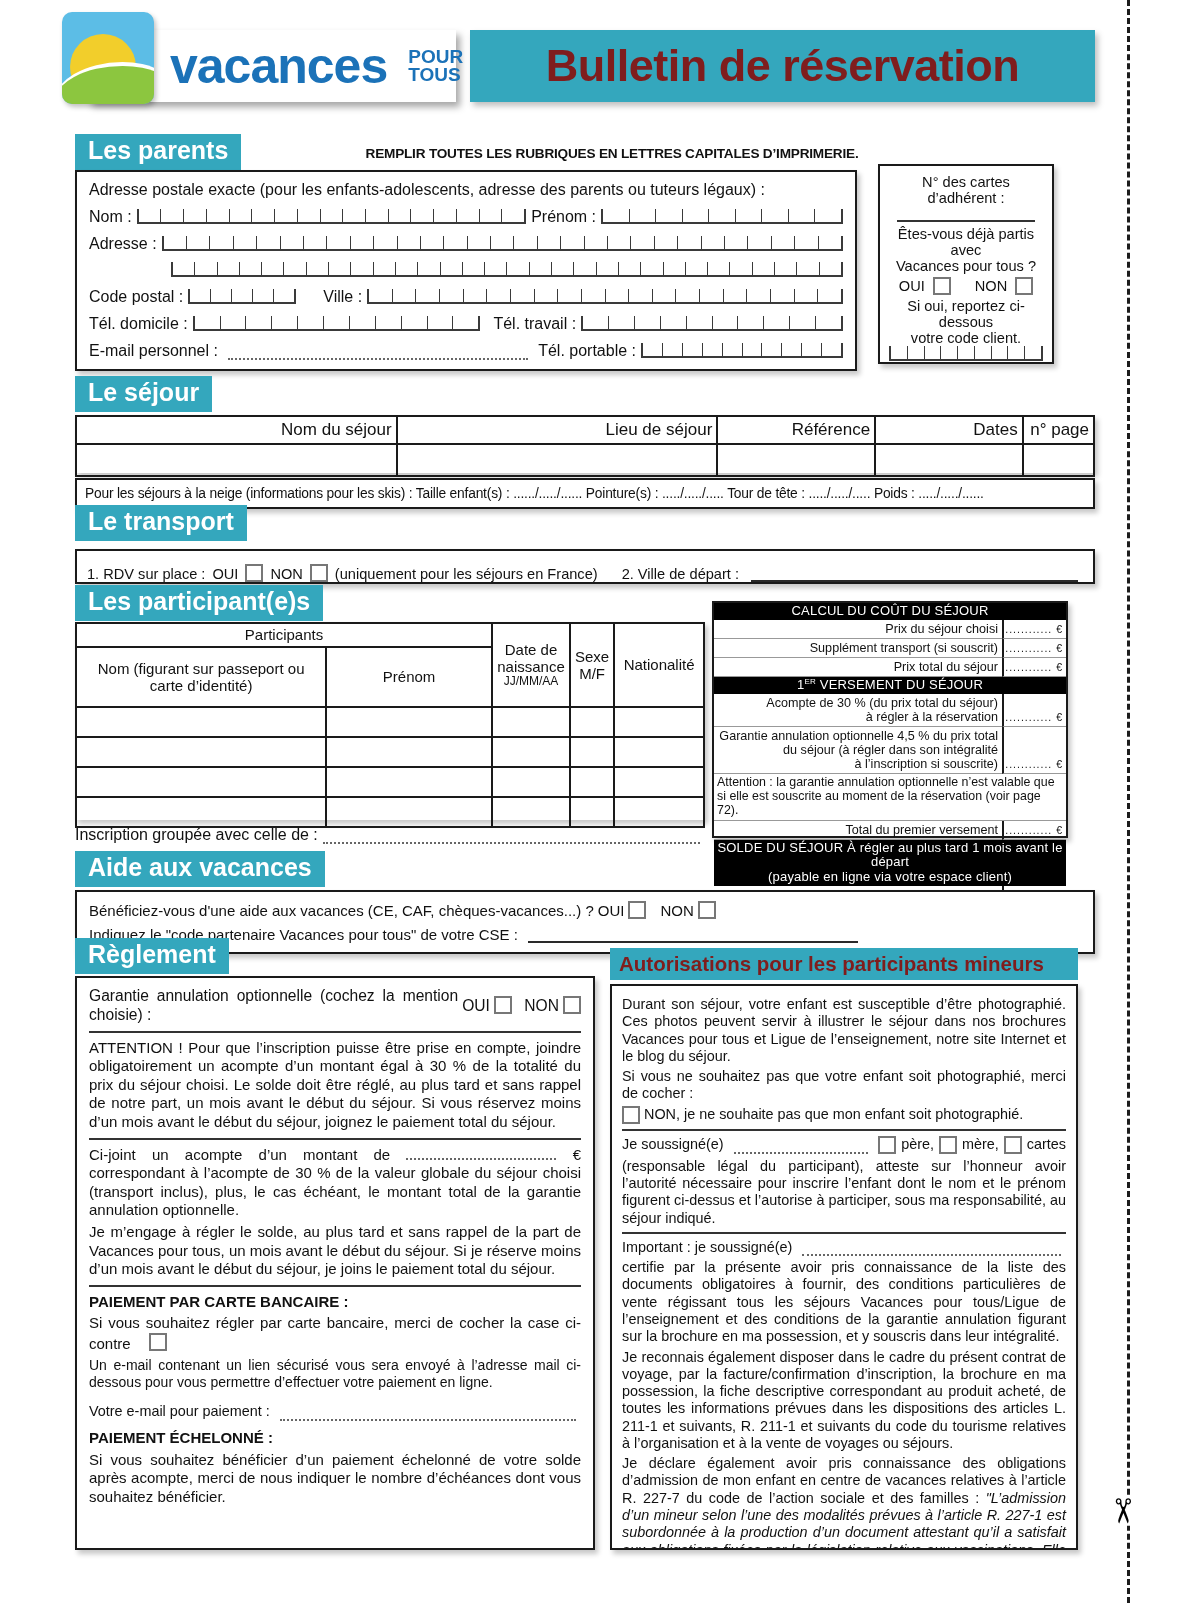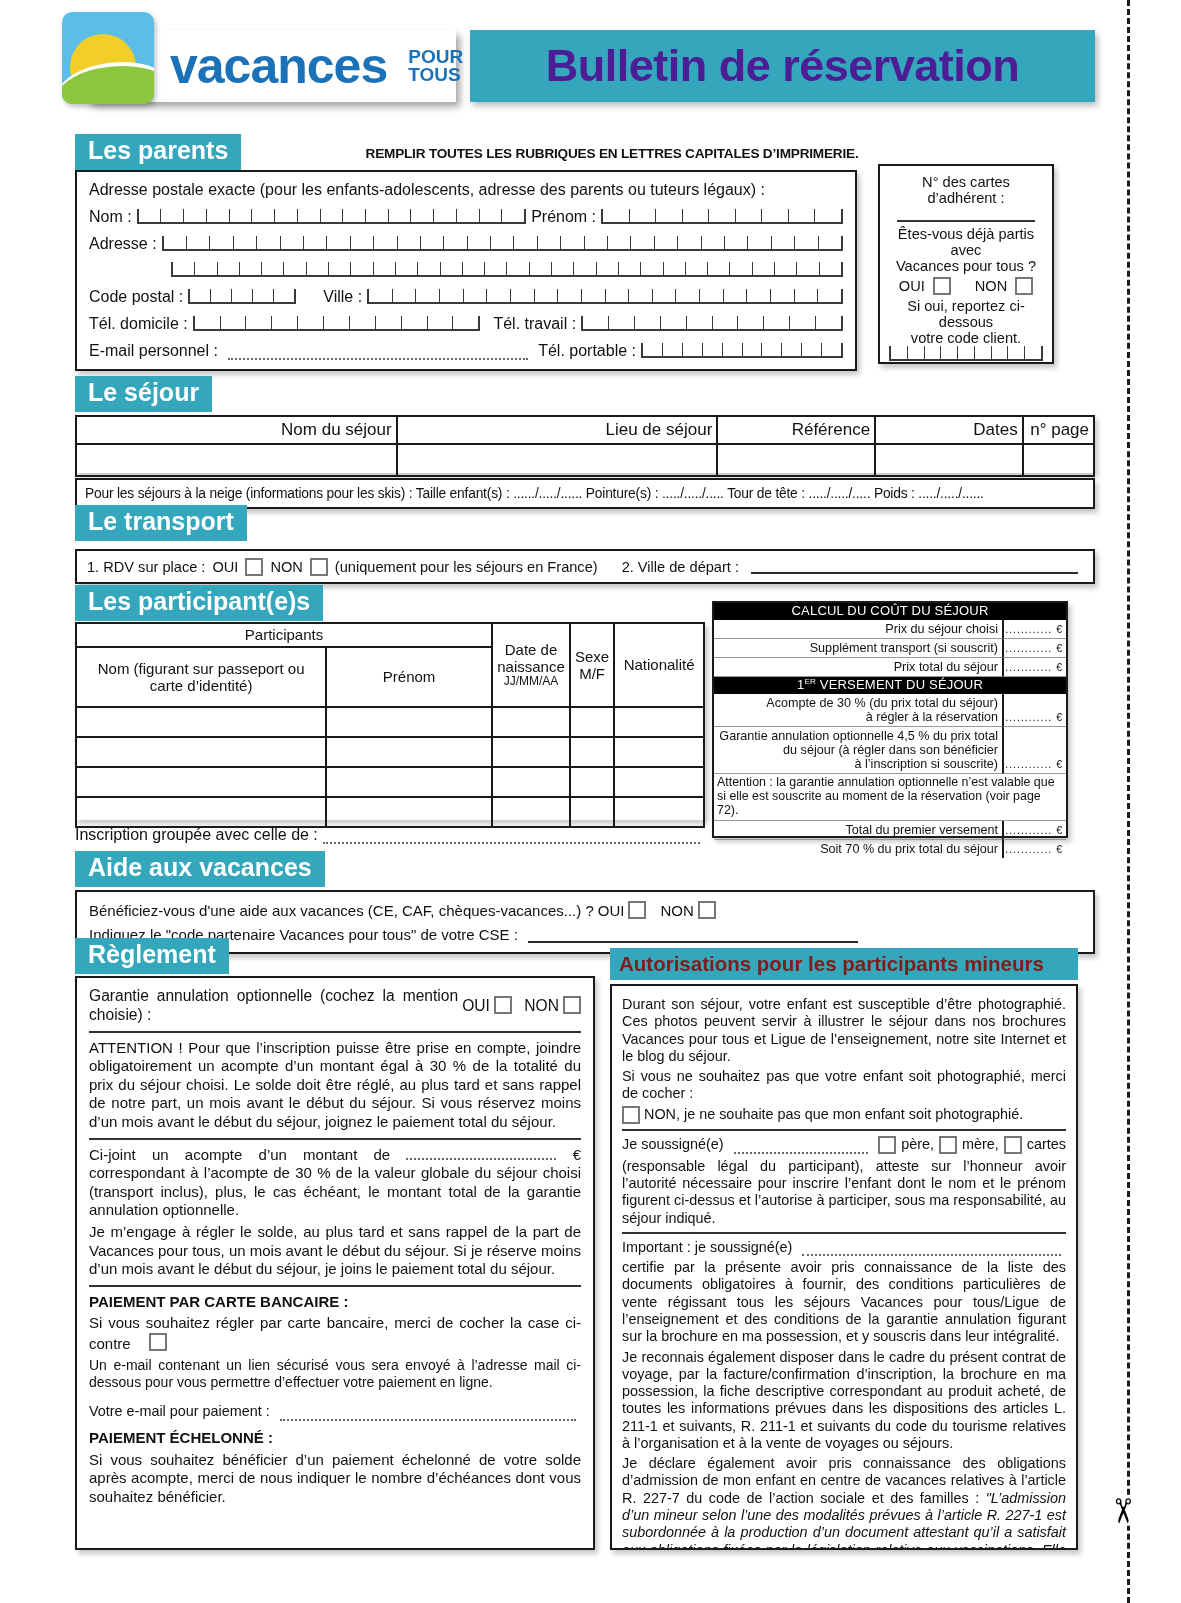--- a/index.html
+++ b/index.html
@@ -14,21 +14,21 @@
               box-shadow:4px 5px 7px rgba(0,0,0,.35);display:flex;align-items:center;padding-left:82px;box-sizing:border-box;gap:12px;}
   .badge{position:absolute;left:62px;top:12px;width:92px;height:92px;border-radius:10px;overflow:hidden;
          background:#5cbde6;box-shadow:2px 3px 5px rgba(0,0,0,.25);z-index:2;}
   .badge .sun{position:absolute;left:8px;top:22px;width:66px;height:66px;border-radius:50%;background:#f2ce2b;}
   .badge .hill{position:absolute;left:-8px;bottom:-6px;width:120px;height:44px;background:#8cc63f;
                border-radius:60% 45% 0 0/90% 60% 0 0;border-top:4px solid #fff;}
   .brand{font-size:50px;font-weight:bold;color:#1b72b8;letter-spacing:-1px;line-height:1;}
   .brand-sub{margin-left:9px;color:#1b72b8;font-weight:bold;font-size:19px;line-height:.95;}
   .titlebar{position:absolute;left:470px;top:30px;width:625px;height:72px;background:#34a7bd;
             display:flex;align-items:center;justify-content:center;box-shadow:3px 4px 6px rgba(0,0,0,.25);}
-  .titlebar span{color:#4c1d95;font-size:45px;font-weight:bold;letter-spacing:-.5px;}
+  .titlebar span{color:#7f1d1d;font-size:45px;font-weight:bold;letter-spacing:-.5px;}
   
   .chip{position:absolute;background:#34a7bd;color:#fff;font-size:25px;font-weight:bold;
         padding:2px 13px 5px;white-space:nowrap;}
   .note-caps{position:absolute;left:352px;top:146px;width:520px;text-align:center;
              font-size:13.6px;font-weight:bold;letter-spacing:-.2px;}
   
   .box{position:absolute;border:2.5px solid #1a1a1a;background:#fff;box-sizing:border-box;
        box-shadow:3px 4px 5px rgba(0,0,0,.22);}
   
   .comb{display:inline-flex;align-items:stretch;height:13px;border-left:2px solid #3a3a3a;
@@ -52,21 +52,21 @@
   .adherent-box .rule{border-top:2px solid #333;margin:14px 8px 4px;}
   .ouinon{display:flex;justify-content:center;align-items:center;gap:8px;margin:3px 0;}
   
   table.grid{border-collapse:collapse;width:100%;height:100%;}
   table.grid th,table.grid td{border:2px solid #1a1a1a;font-weight:normal;padding:0 4px;}
   .sejour-table{left:75px;top:415px;width:1020px;height:58px;text-align:right;}
   .sejour-table th{font-size:17px;height:26px;}
   .sejour-table td{height:30px;}
   .ski-box{left:75px;top:478px;width:1020px;height:31px;display:flex;align-items:center;
            padding:0 8px;font-size:13.8px;letter-spacing:-.2px;}
-  .transport-box{left:75px;top:549px;width:1020px;height:35px;display:flex;align-items:center;
+  .transport-box{left:75px;top:549px;width:1020px;height:35px;display:flex;align-items:flex-end;
                  gap:7px;padding:0 10px;font-size:14.6px;}
   
   .part-table{left:75px;top:622px;width:630px;height:198px;}
   .part-table th{font-size:15px;line-height:1.15;}
   .part-table .gh{font-size:16px;height:24px;}
   .part-table td{height:28px;}
   .small-sub{font-size:12px;}
   .grouped-line{position:absolute;left:75px;top:826px;width:630px;display:flex;align-items:flex-end;
                 font-size:16px;}
   
@@ -462,27 +462,31 @@
     <div class="bh">
       <span>1</span><sup class="er">ER</sup><span> VERSEMENT DU SÉJOUR</span>
     </div>
     <div class="lab">
       <span>Acompte de 30 % (du prix total du séjour)</span>
       <span>à régler à la réservation</span>
     </div>
     <div class="amt">............ €</div>
     <div class="lab">
       <span>Garantie annulation optionnelle 4,5 % du prix total</span>
-      <span>du séjour (à régler dans son bénéficier</span>
+      <span>du séjour (à régler dans son intégralité</span>
       <span>à l’inscription si souscrite)</span>
     </div>
     <div class="amt">............ €</div>
     <div class="fullnote">Attention : la garantie annulation optionnelle n’est valable que si elle est souscrite au moment de la réservation (voir page 72).</div>
     <div class="lab">Total du premier versement</div>
     <div class="amt">............ €</div>
+    <div class="bh">
+      <div>SOLDE DU SÉJOUR À régler au plus tard 1 mois avant le départ</div>
+      <div>(payable en ligne via votre espace client)</div>
+    </div>
     <div class="lab" style="border-bottom:none;">Soit 70 % du prix total du séjour</div>
     <div class="amt" style="border-bottom:none;">............ €</div>
   </div>
 
   <div class="chip" style="left:75px;top:851px;">Aide aux vacances</div>
   <div class="box aide-box">
     <div class="cbrow">
       <span>Bénéficiez-vous d'une aide aux vacances (CE, CAF, chèques-vacances...) ? </span>
       <span>OUI</span>
       <span class="cb"></span>

